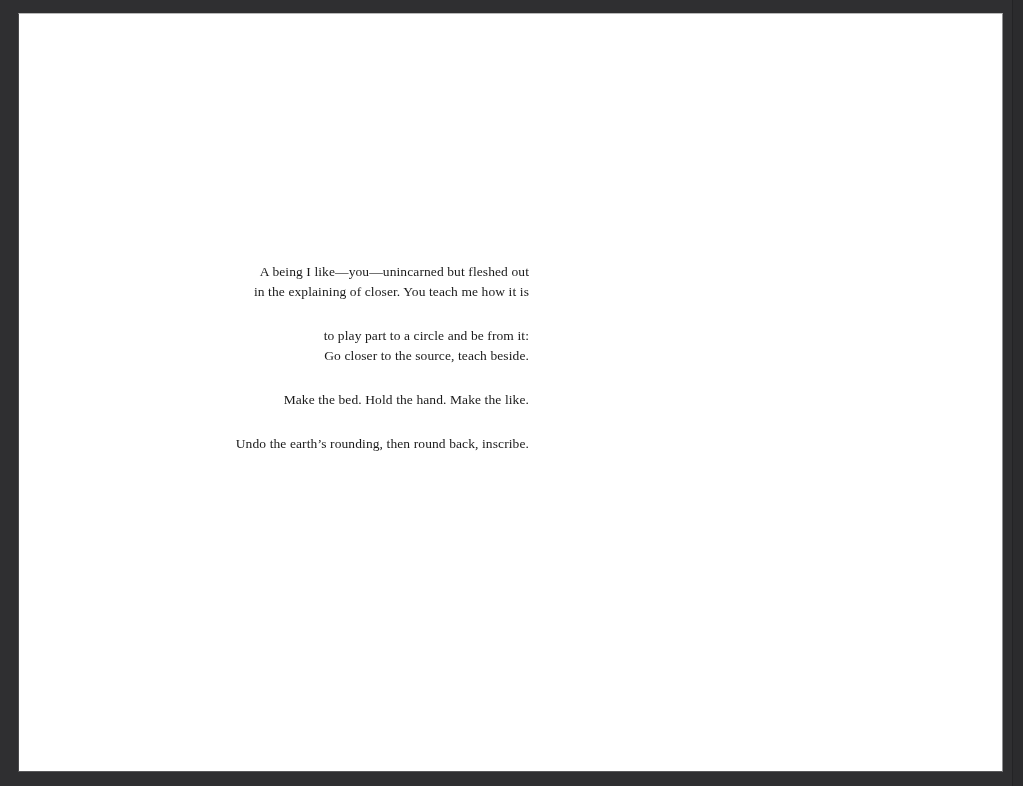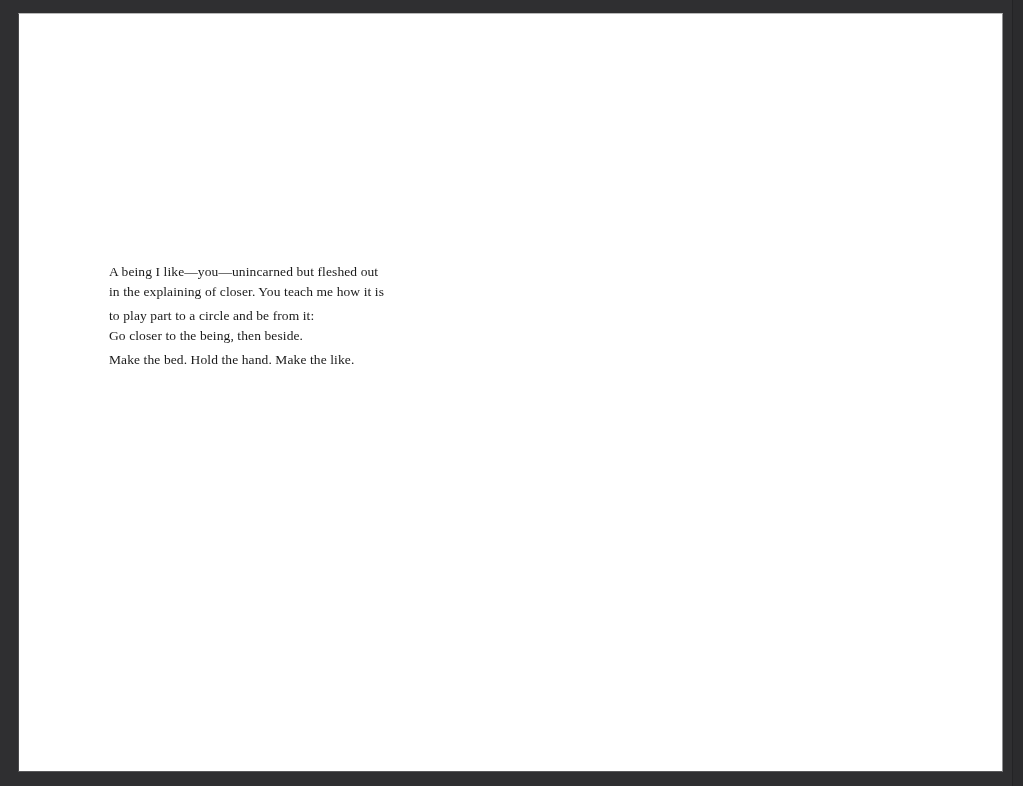--- a/index.html
+++ b/index.html
@@ -50,48 +50,52 @@
     color: #1a1a1a;
     font-size: 13.5px;
     line-height: 20px;
     letter-spacing: 0.1px;
   }
   .stanza {
     margin: 0;
     padding: 0;
   }
   .stanza + .stanza {
-    margin-top: 4px;
+    margin-top: 24px;
   }
   .line {
     display: block;
     white-space: nowrap;
+    text-align: right;
   }
 </style>
 </head>
 <body>
 
 <div class="viewer">
 
   <div class="scroll-gutter"></div>
 
   <div class="page">
     <div class="poem">
 
       <p class="stanza">
         <span class="line">A being I like—you—unincarned but fleshed out</span>
         <span class="line">in the explaining of closer. You teach me how it is</span>
       </p>
 
       <p class="stanza">
         <span class="line">to play part to a circle and be from it:</span>
-        <span class="line">Go closer to the being, then beside.</span>
+        <span class="line">Go closer to the source, teach beside.</span>
       </p>
 
       <p class="stanza">
         <span class="line">Make the bed. Hold the hand. Make the like.</span>
       </p>
 
+      <p class="stanza">
+        <span class="line">Undo the earth’s rounding, then round back, inscribe.</span>
+      </p>
 
     </div>
   </div>
 
 </div>
 
 </body></html>

